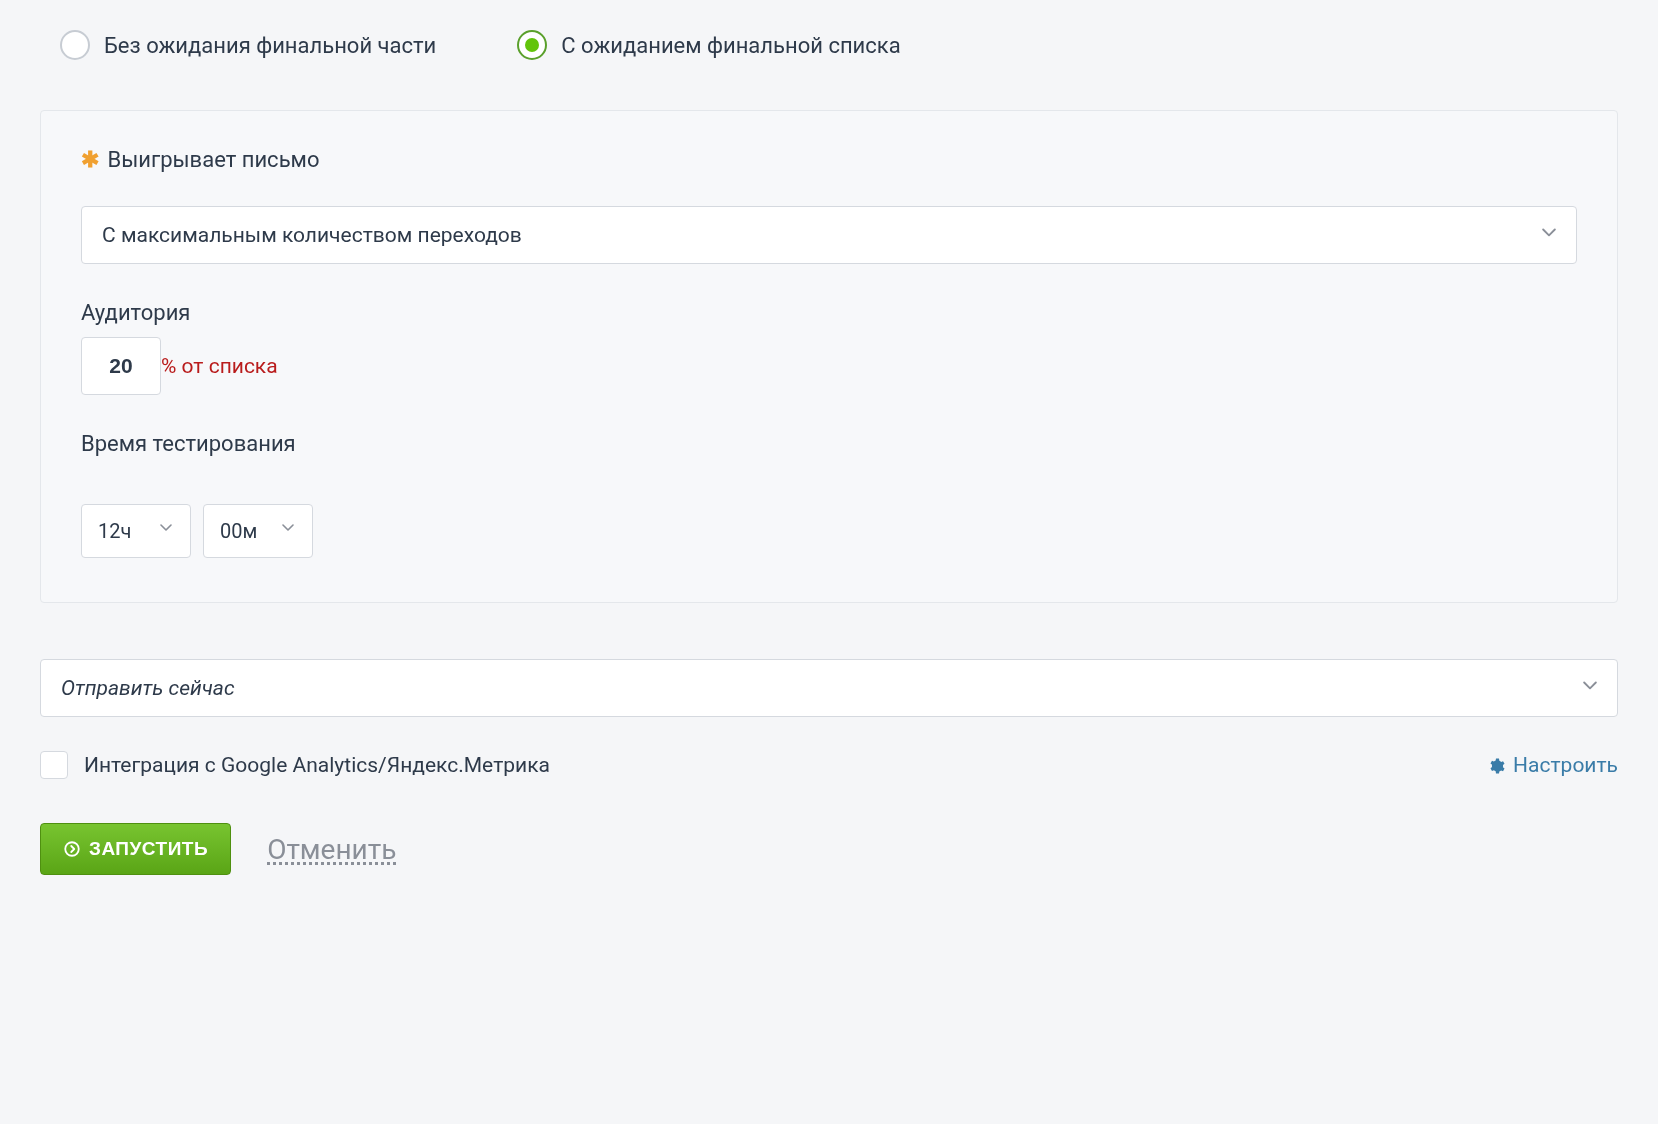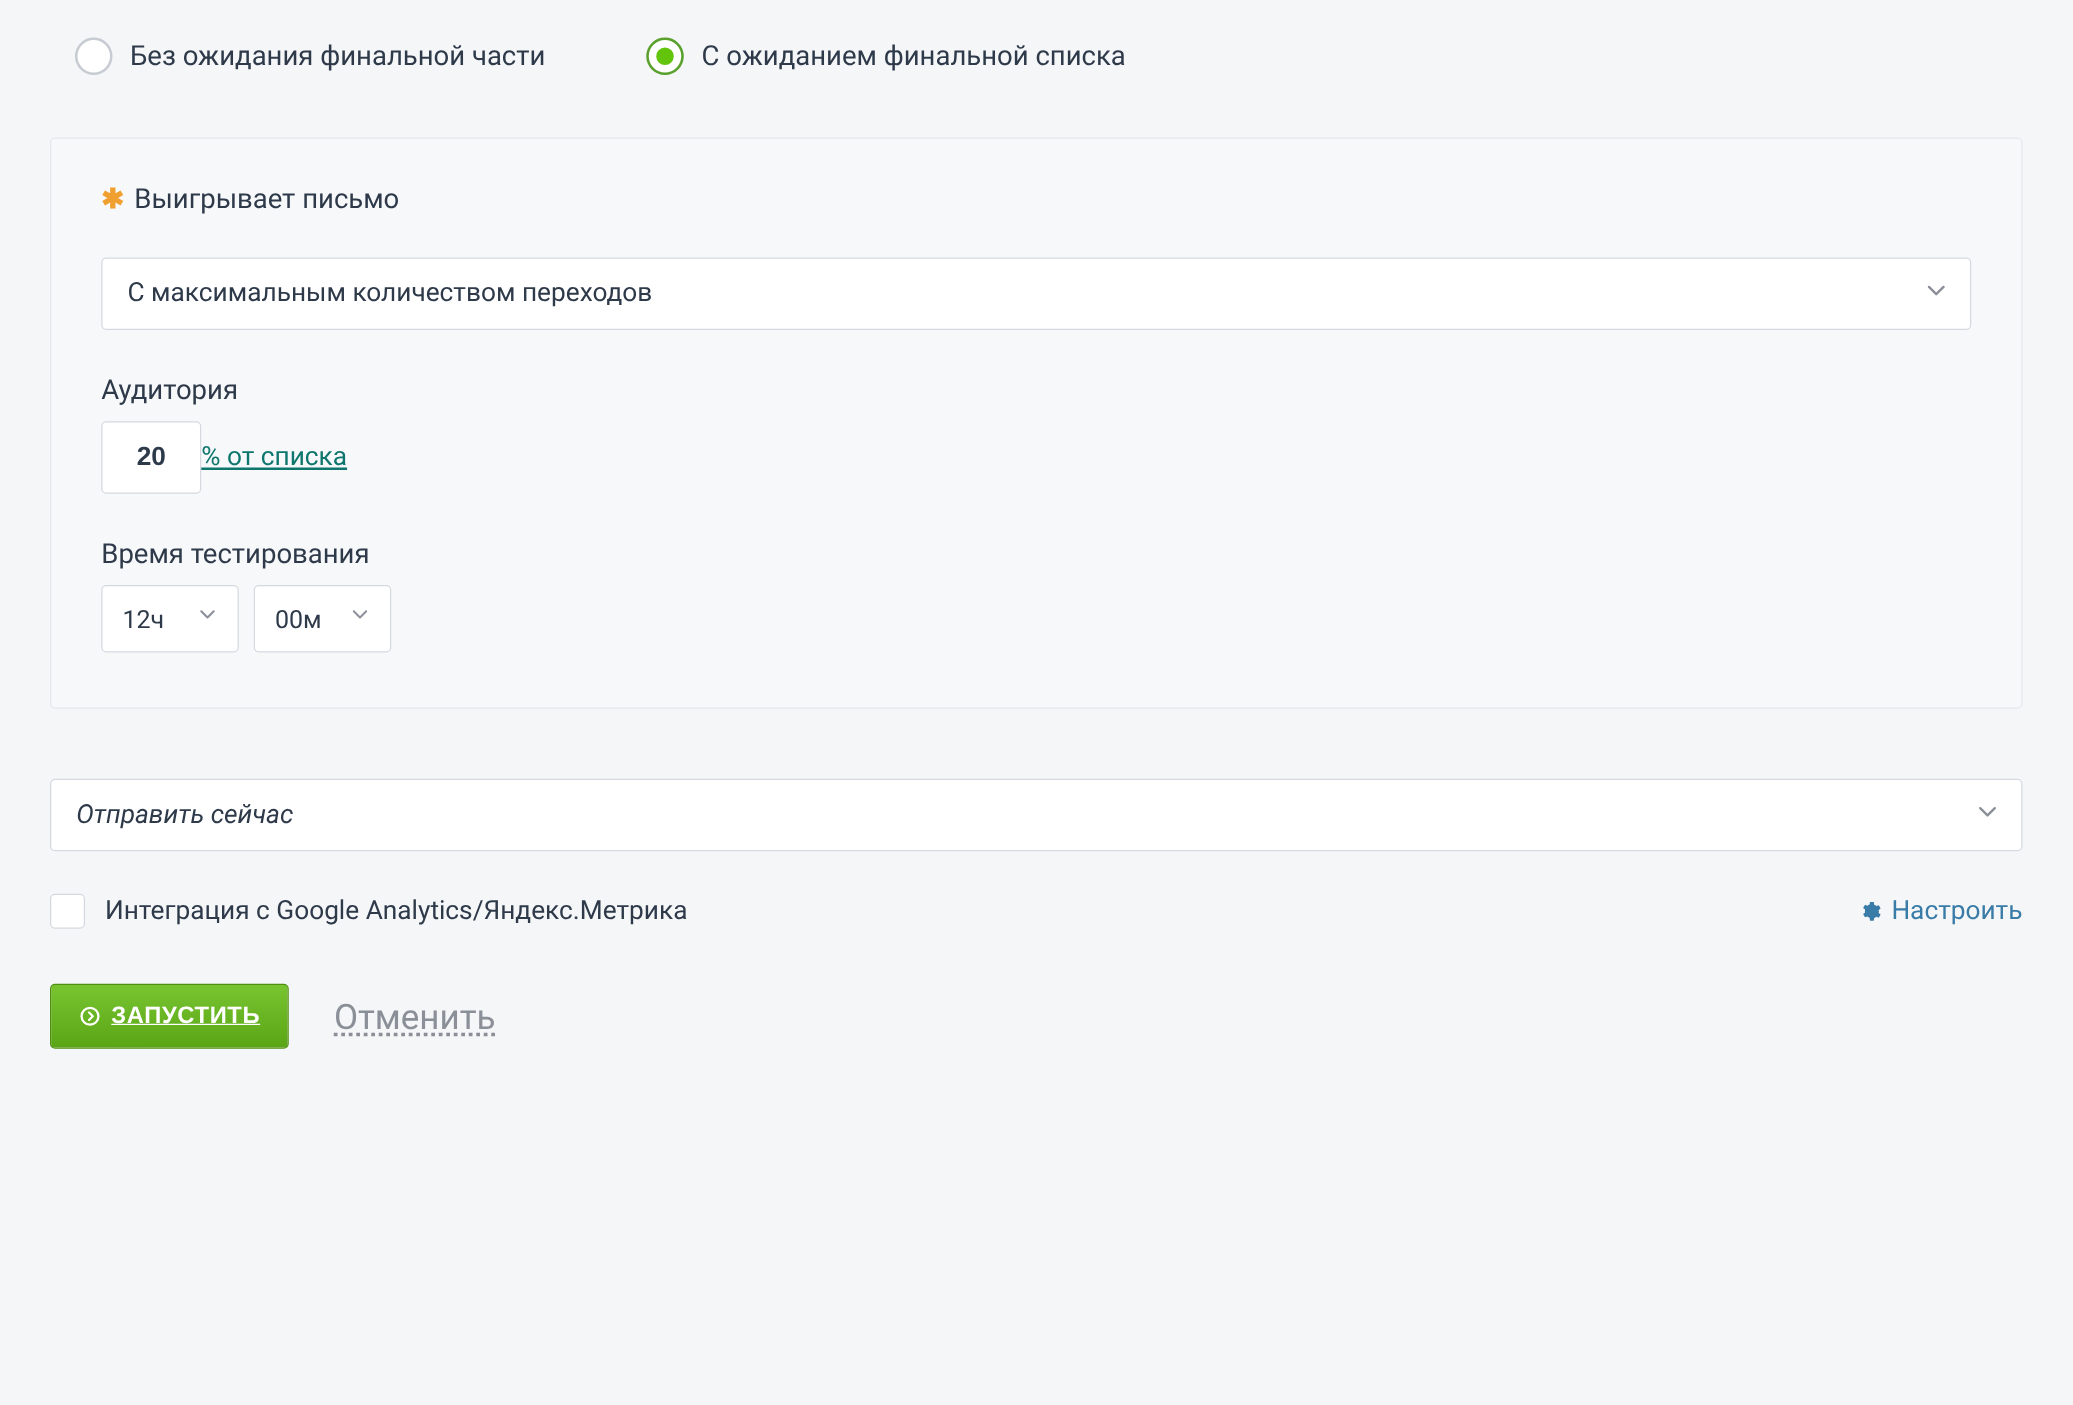--- a/index.html
+++ b/index.html
@@ -87,39 +87,40 @@
     width: 80px;
     background: #fff;
     border: 1px solid #d5d9df;
     border-radius: 4px;
     padding: 16px 0;
     text-align: center;
     font-size: 21px;
     font-weight: 600;
     color: #2e3a4a;
   }
-  .suffix-text { font-size: 21px; color: #0f766e; text-decoration: underline; }
+  .suffix-text { font-size: 21px; color: #b91c1c; }
 
   .time-row {
     display: flex;
     gap: 12px;
   }
   .small-select {
     background: #fff;
     border: 1px solid #d5d9df;
     border-radius: 4px;
     padding: 14px 16px;
     font-size: 20px;
     color: #2e3a4a;
     display: flex;
     align-items: center;
     gap: 16px;
     cursor: pointer;
     min-width: 110px;
     justify-content: space-between;
+    margin-top: 36px;
   }
 
   .send-select {
     margin-bottom: 34px;
     font-style: italic;
   }
 
   .integration-row {
     display: flex;
     align-items: center;
@@ -165,21 +166,20 @@
     color: #fff;
     font-size: 19px;
     font-weight: 700;
     letter-spacing: 0.5px;
     padding: 14px 22px;
     border-radius: 4px;
     display: flex;
     align-items: center;
     gap: 8px;
     cursor: pointer;
-    text-decoration: underline;
   }
   .launch-icon {
     width: 18px;
     height: 18px;
   }
   .cancel-link {
     color: #8a8f98;
     font-size: 28px;
     text-decoration: underline dotted;
     text-underline-offset: 4px;

